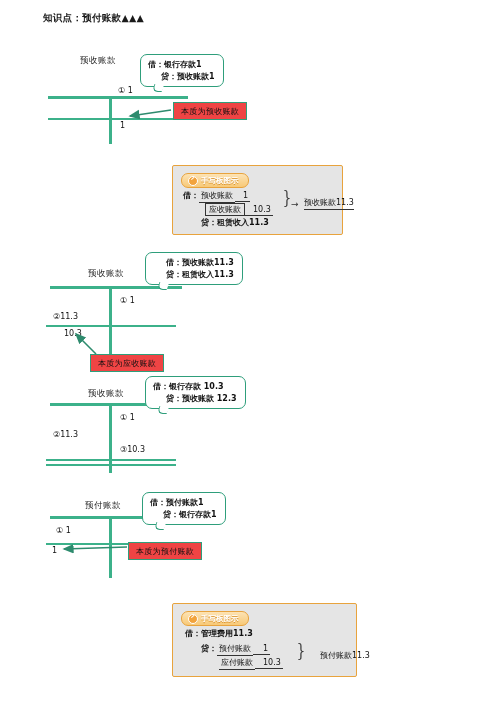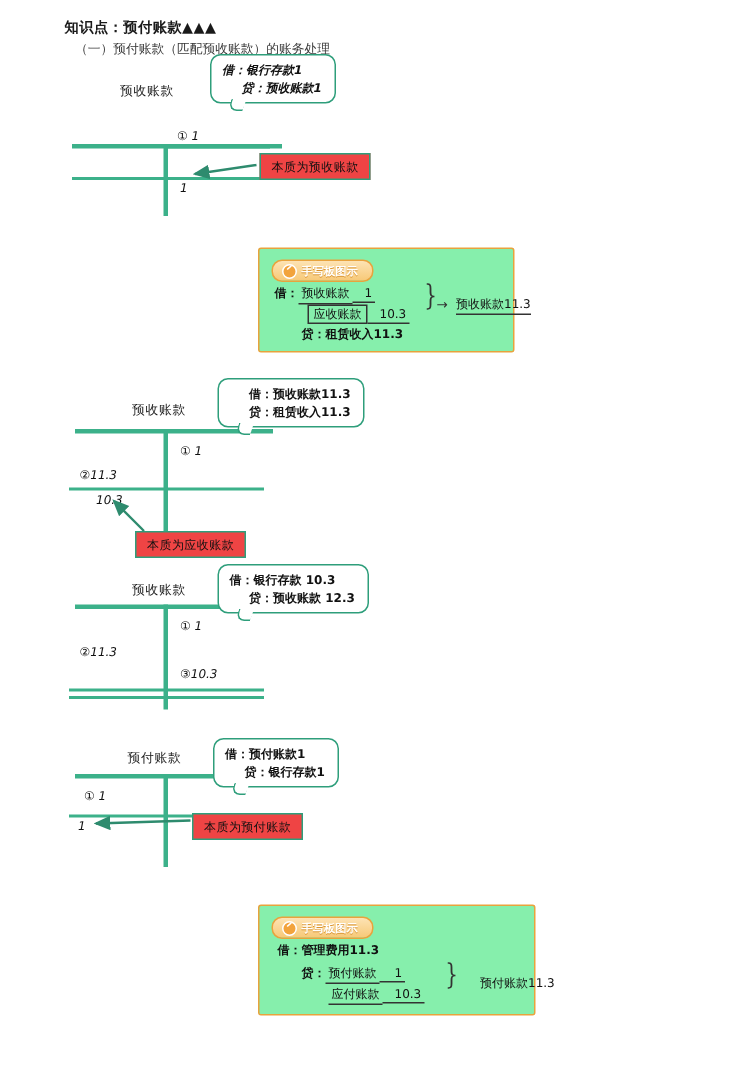--- a/index.html
+++ b/index.html
@@ -63,21 +63,20 @@
     letter-spacing: 0.5px;
   }
 
   
   .entry {
     position: absolute;
     font-size: 8px;
     color: #111;
     white-space: nowrap;
     font-family: "DejaVu Sans", "Liberation Sans", sans-serif;
-    font-style: italic;
   }
 
   
   .bubble {
     position: absolute;
     border: 1.6px solid #2e9e7b;
     border-radius: 7px;
     background: #ffffff;
     padding: 4px 8px 4px 7px;
     font-size: 8px;
@@ -119,21 +118,21 @@
     position: absolute;
     left: 0; top: 0;
     width: 504px; height: 713px;
     pointer-events: none;
   }
 
   
   .hw-panel {
     position: absolute;
     border: 1.4px solid #e8a33d;
-    background: #86efac;
+    background: #e5e5e5;
     border-radius: 2px;
   }
   .hw-badge {
     position: absolute;
     left: 8px;
     top: 7px;
     height: 13px;
     padding: 0 9px 0 6px;
     border: 1.2px solid #e8a33d;
     border-radius: 7px;
@@ -204,32 +203,31 @@
     color: #333;
     line-height: 1;
   }
 </style>
 </head>
 <body>
 
 <div class="page">
 
   <div class="kp-title">知识点：预付账款▲▲▲</div>
-  <div class="kp-sub">（一）预付账款（匹配预收账款）的账务处理</div>
 
   <div>
     <div class="acct-name" style="left:80px; top:55px;">预收账款</div>
     <div class="t-hline" style="left:48px; top:96px; width:140px;"></div>
     <div class="t-hline" style="left:110px; top:96px; width:70px;"></div>
     <div class="t-vline" style="left:109px; top:96px; height:48px;"></div>
     <div class="t-hline thin" style="left:48px; top:118px; width:132px;"></div>
     <div class="entry" style="left:118px; top:86px;">① 1</div>
     <div class="entry" style="left:120px; top:121px;">1</div>
 
-    <div class="bubble" style="left:140px; top:36px;font-style:italic;">
+    <div class="bubble" style="left:140px; top:54px;">
       <div>借：银行存款1</div>
       <div class="ln2">贷：预收账款1</div>
     </div>
 
     <div class="callout" style="left:173px; top:102px;">本质为预收账款</div>
   </div>
 
   <div class="hw-panel" style="left:172px; top:165px; width:169px; height:68px;">
     <div class="hw-badge">
       <span class="pen"></span>

